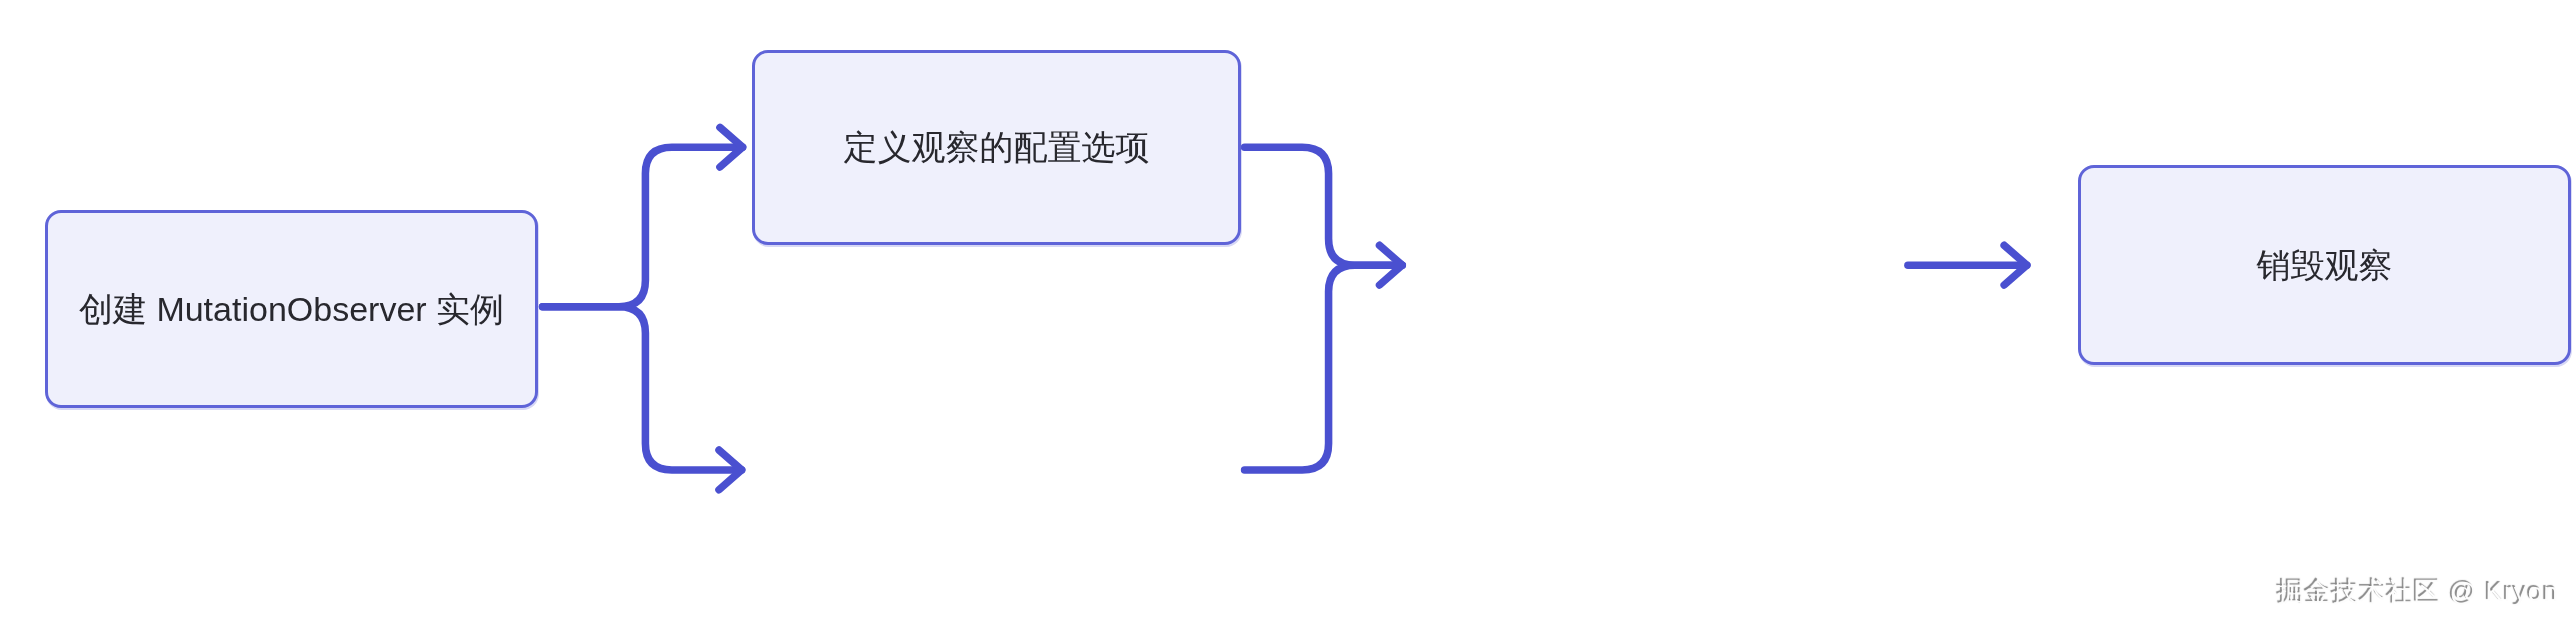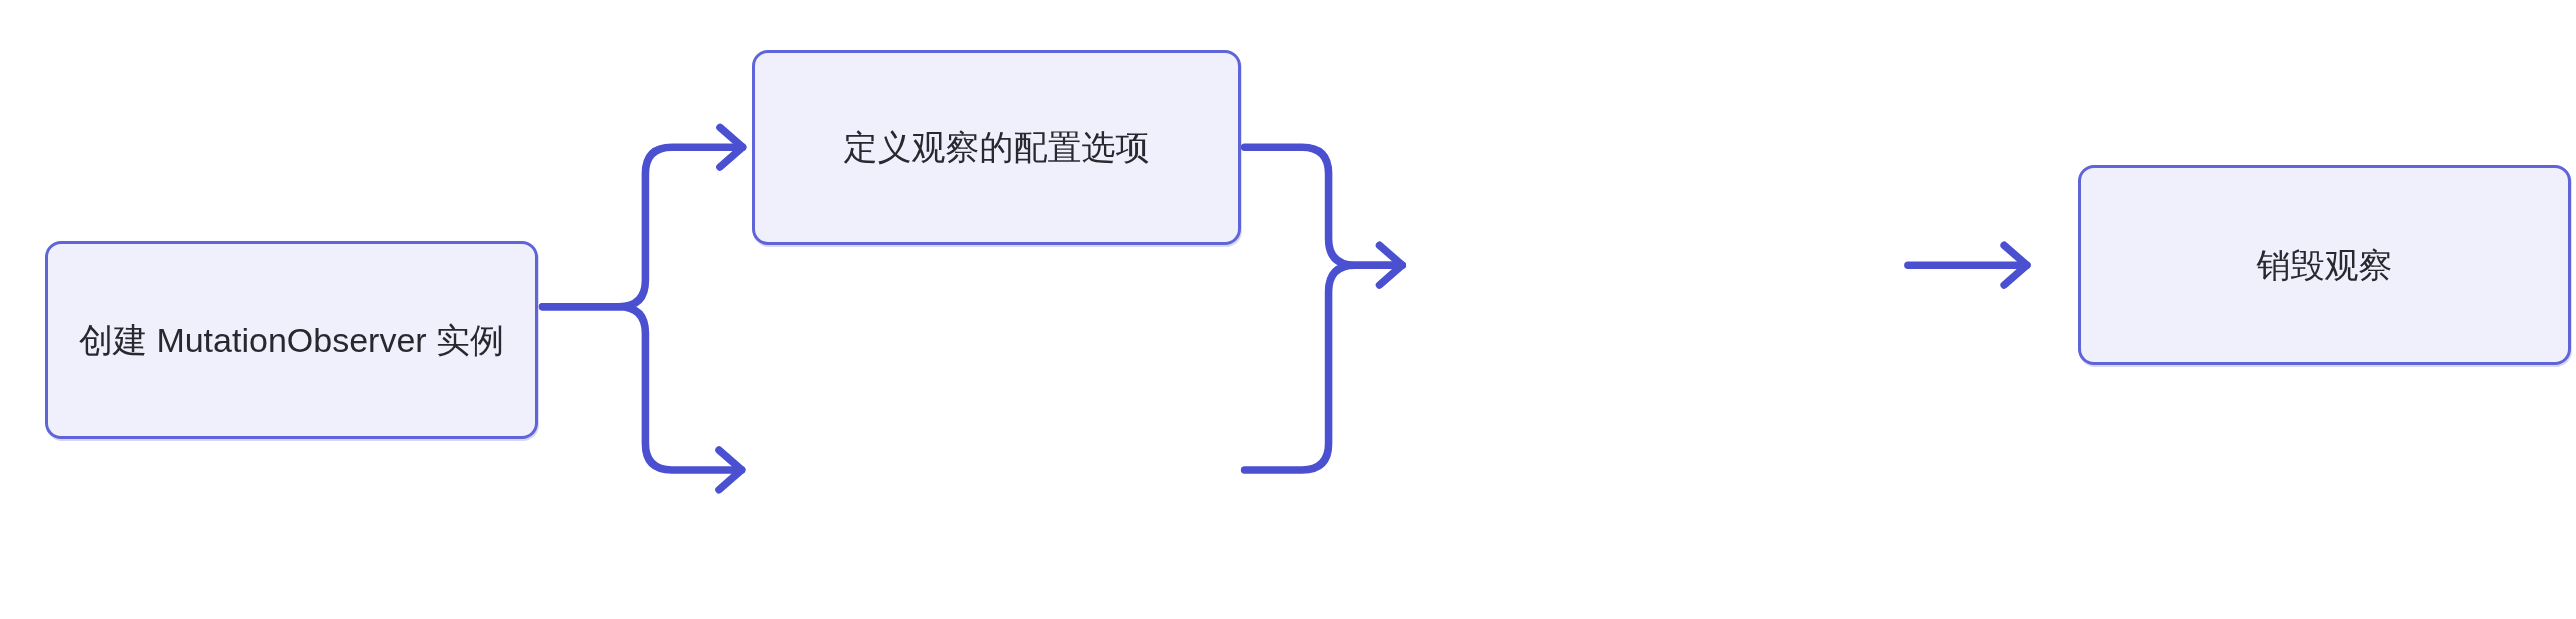--- a/index.html
+++ b/index.html
@@ -84,29 +84,30 @@
     <g>
       <path d="M 1318 498 H 1379 Q 1407 498 1407 470 V 309 Q 1407 281 1435 281 H 1485"></path>
     </g>
 
     <g>
       <path d="M 2021 281 H 2147"></path>
       <path d="M 2123 260 L 2147 281 L 2123 302"></path>
     </g>
   </svg>
 
-  <div class="node" style="left:45px; top:210px; width:493px; height:198px;margin-top:31px;">
+  <div class="node" style="left:45px; top:210px; width:493px; height:198px;">
     <span class="node-label">创建 MutationObserver 实例</span>
   </div>
 
   <div class="node" style="left:752px; top:50px; width:489px; height:195px;">
     <span class="node-label">定义观察的配置选项</span>
   </div>
 
 
 
   <div class="node" style="left:2035px; top:165px; width:493px; height:200px;margin-left:43px;">
     <span class="node-label">销毁观察</span>
   </div>
 
+  <div class="watermark">掘金技术社区 @ Kryon</div>
 
 </div>
 
 
 </body></html>

